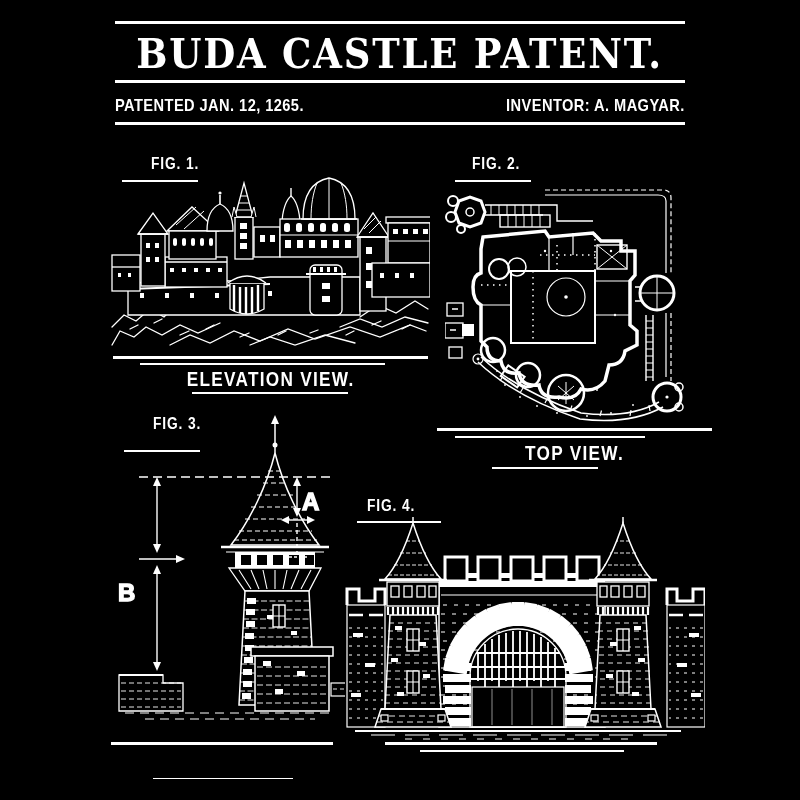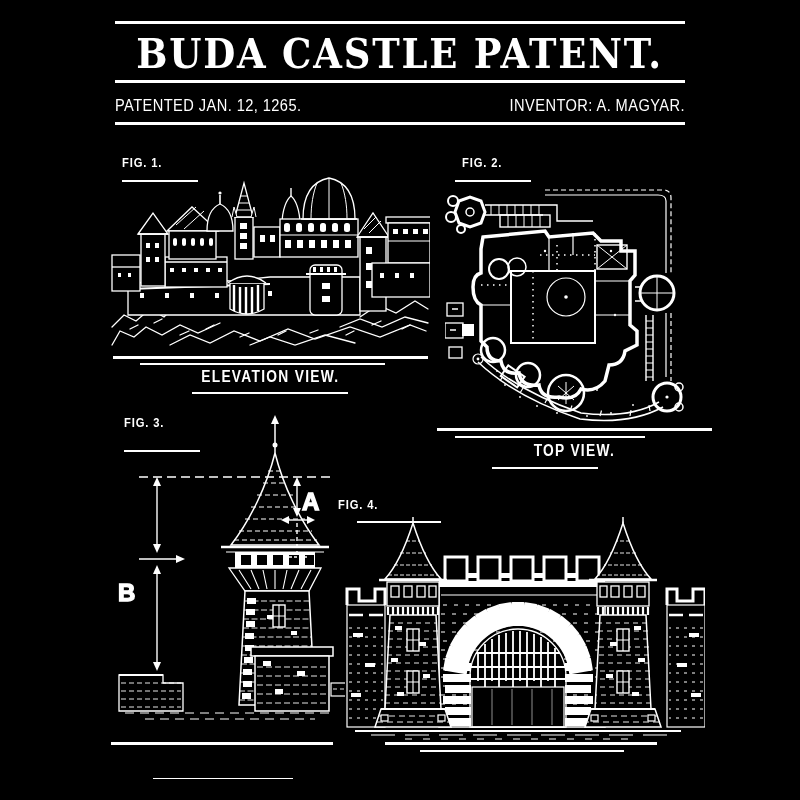--- a/index.html
+++ b/index.html
@@ -4,26 +4,26 @@
 <style>
   html,body{margin:0;padding:0;background:#000;}
   .poster{position:relative;width:800px;height:779px;background:#000;overflow:hidden;
           font-family:"Liberation Sans",sans-serif;color:#fff;}
   .rule{position:absolute;background:#fff;}
   .title{position:absolute;left:0;right:0;top:30px;text-align:center;
          font-family:"DejaVu Serif",serif;font-weight:700;font-size:41px;
          letter-spacing:2px;white-space:nowrap;}
   .title .cx{display:inline-block;transform:scaleX(.9);transform-origin:center;}
   .meta{position:absolute;top:96px;left:115px;width:570px;display:flex;
-        justify-content:space-between;font-weight:400;font-size:17px;letter-spacing:.5px;}
+        justify-content:space-between;font-weight:700;font-size:17px;letter-spacing:.5px;}
   .meta .cl{display:inline-block;transform:scaleX(.86);transform-origin:left center;white-space:nowrap;}
   .meta .cr{display:inline-block;transform:scaleX(.86);transform-origin:right center;white-space:nowrap;}
-  .figlabel{position:absolute;font-weight:700;font-size:13px;letter-spacing:1px;white-space:nowrap;}
+  .figlabel{position:absolute;font-weight:700;font-size:16px;letter-spacing:1px;white-space:nowrap;margin-left:29px;}
   .figlabel .cl{display:inline-block;transform:scaleX(.86);transform-origin:left center;}
-  .caption{position:absolute;text-align:center;font-weight:700;font-size:16px;
+  .caption{position:absolute;text-align:center;font-weight:700;font-size:20px;
            letter-spacing:1.5px;white-space:nowrap;}
   .caption .cx{display:inline-block;transform:scaleX(.86);transform-origin:center;}
   svg{position:absolute;display:block;}
   svg text{font-family:"Liberation Sans",sans-serif;font-weight:700;fill:#fff;}
 </style>
 </head>
 <body>
 
 <div class="poster">
 
@@ -152,21 +152,21 @@
         <rect x="285" y="96" width="4" height="5" fill="#fff" stroke="none"></rect>
       <rect x="300" y="96" width="4" height="5" fill="#fff" stroke="none"></rect>
     </g>
   </svg>
 
   <div class="rule" style="left:113px;top:356px;width:315px;height:3px;"></div>
   <div class="rule" style="left:140px;top:363px;width:245px;height:2px;"></div>
   <div class="caption" style="left:113px;top:368px;width:315px;"><span class="cx">ELEVATION VIEW.</span></div>
   <div class="rule" style="left:192px;top:392px;width:156px;height:2px;"></div>
 
-  <div class="figlabel" style="left:462px;top:155px;"><span class="cl">FIG. 2.</span></div>
+  <div class="figlabel" style="left:443px;top:155px;"><span class="cl">FIG. 2.</span></div>
   <div class="rule" style="left:455px;top:180px;width:76px;height:2px;"></div>
 
   <svg style="left:445px;top:185px;" width="268" height="240" viewBox="0 0 268 240">
     <g stroke="#fff" fill="none" stroke-width="1.2">
       <path d="M100 5 H218 Q226 5 226 13 V88 M226 128 V196" stroke-dasharray="5 3"></path>
       <path d="M100 10 H213 Q221 10 221 16 V88 M221 128 V192"></path>
       <path d="M33 177 Q70 212 135 234 Q185 240 218 222" stroke-width="1.5"></path>
       <path d="M36 172 Q72 206 136 228 Q184 234 214 217" stroke-width="1.5"></path>
       <circle cx="33" cy="174" r="5"></circle>
         <circle cx="33" cy="174" r="1.4" fill="#fff" stroke="none"></circle>

